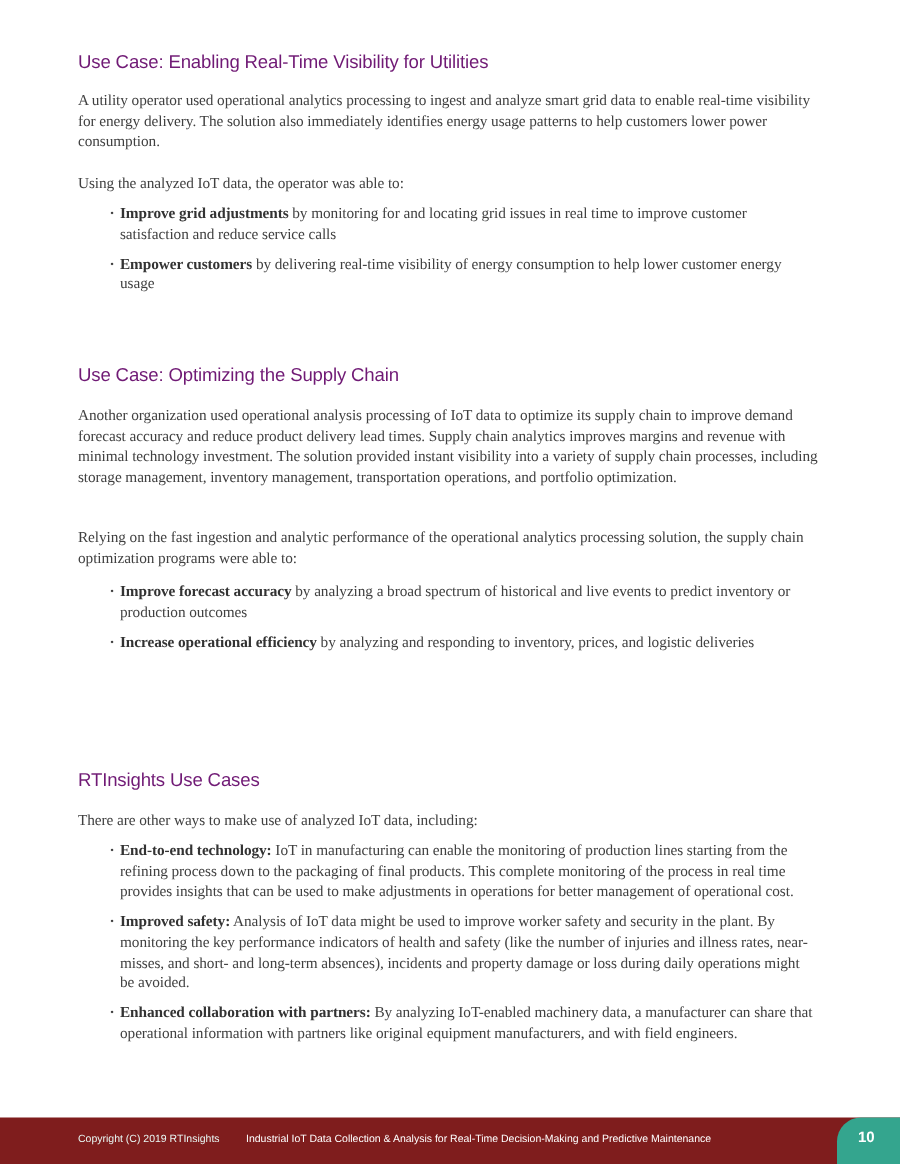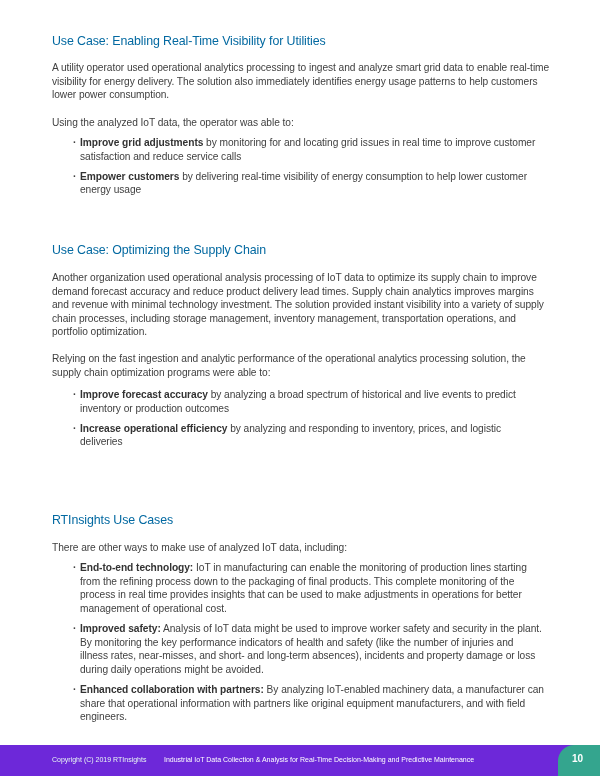--- a/index.html
+++ b/index.html
@@ -4,37 +4,37 @@
 <style>
   html, body { margin: 0; padding: 0; }
   body {
     width: 600px; height: 776px; position: relative; overflow: hidden;
     background: #ffffff;
     font-family: "Liberation Sans", "DejaVu Sans", sans-serif;
     color: #3b3b3b;
   }
   .content { position: absolute; left: 52px; top: 0; width: 500px; }
   h2 {
-    font-size: 12.4px; font-weight: normal; color: #0369a1;
+    font-size: 12.4px; font-weight: normal; color: #701a75;
     margin: 0; position: absolute; left: 0; white-space: nowrap;
     letter-spacing: -0.1px;
   }
   p, .bullet {
     font-size: 10.2px; line-height: 13.6px; margin: 0;
-    color: #404040; letter-spacing: -0.05px;
+    color: #404040; letter-spacing: -0.05px; font-family: Liberation Serif, serif;
   }
   p { position: absolute; left: 0; width: 500px; }
   .bullets { position: absolute; left: 22px; width: 470px; }
   .bullet { position: relative; padding-left: 6px; margin-bottom: 6.6px; }
   .bullet::before { content: "·"; position: absolute; left: -1px; top: 0; font-weight: bold; }
   .bullet b { font-weight: bold; color: #333; }
 
   .footer {
     position: absolute; left: 0; top: 745px; width: 600px; height: 31px;
-    background: #6d28d9;
+    background: #7f1d1d;
   }
   .footer .copy {
     position: absolute; left: 52px; top: 11px; font-size: 7px; color: #e8f7f3;
     white-space: nowrap;
   }
   .footer .title {
     position: absolute; left: 164px; top: 11px; font-size: 7px; color: #ffffff;
     white-space: nowrap;
   }
   .footer .pagetab {

